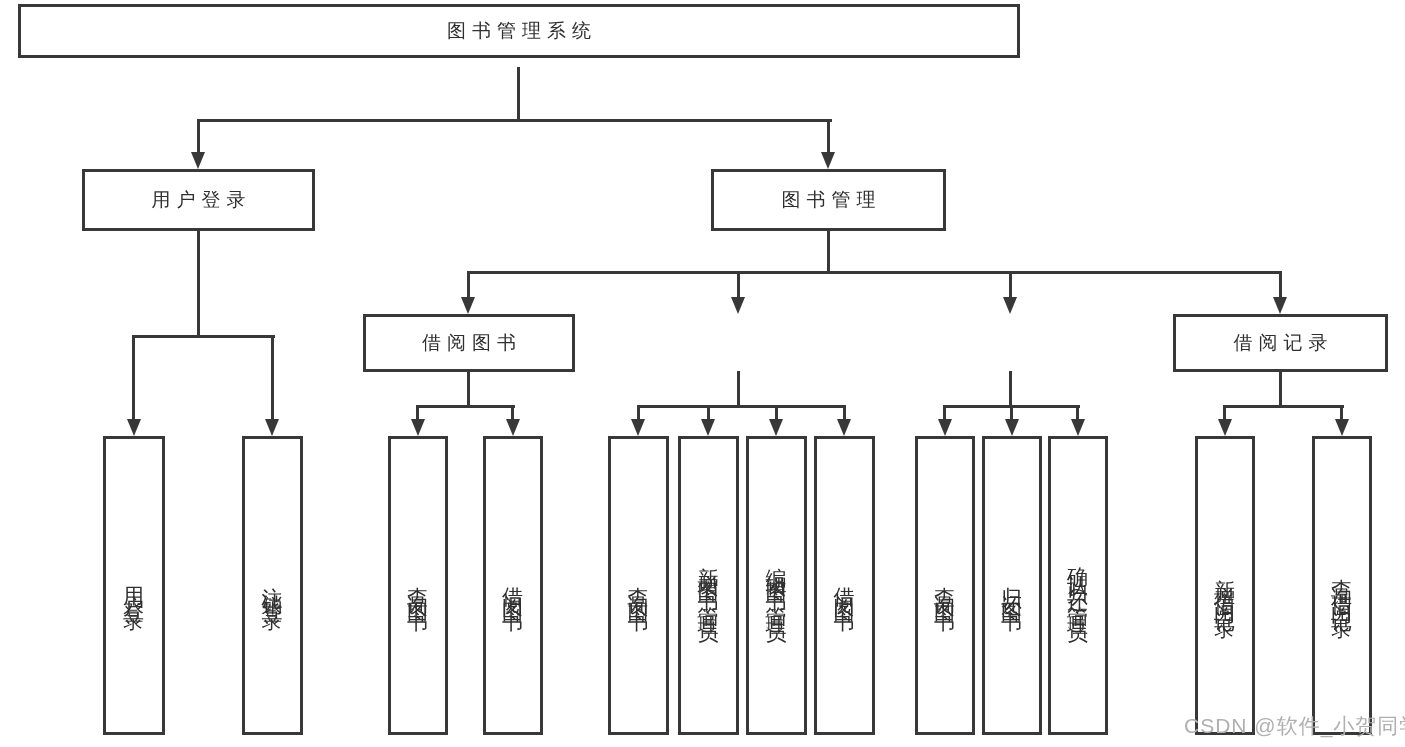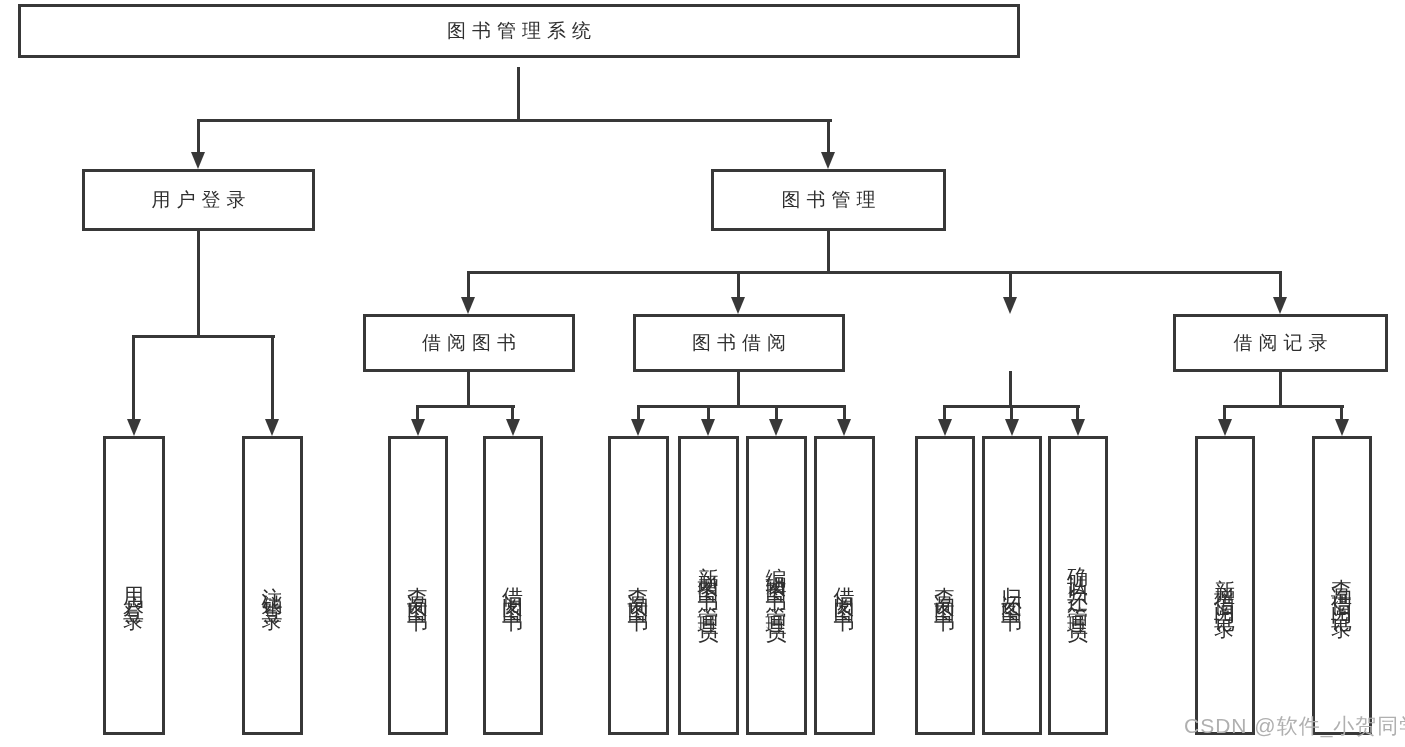--- a/index.html
+++ b/index.html
@@ -96,23 +96,20 @@
   <div class="vline" style="left:737px;top:271px;height:28px;"></div>
   <div class="arrow" style="left:731px;top:297px;"></div>
   <div class="vline" style="left:1009px;top:271px;height:28px;"></div>
   <div class="arrow" style="left:1003px;top:297px;"></div>
   <div class="vline" style="left:1279px;top:271px;height:28px;"></div>
   <div class="arrow" style="left:1273px;top:297px;"></div>
 
   <div class="box" style="left:363px;top:314px;width:212px;height:58px;">
     <span class="hlabel">借阅图书</span>
   </div>
-  <div class="box" style="left:633px;top:314px;width:212px;height:58px;">
-    <span class="hlabel">图书借阅</span>
-  </div>
   <div class="box" style="left:1173px;top:314px;width:215px;height:58px;">
     <span class="hlabel">借阅记录</span>
   </div>
 
   <div class="vline" style="left:467px;top:371px;height:37px;"></div>
   <div class="hline" style="left:416px;top:405px;width:99px;"></div>
   <div class="vline" style="left:416px;top:405px;height:17px;"></div>
   <div class="arrow" style="left:411px;top:419px;"></div>
   <div class="vline" style="left:511px;top:405px;height:17px;"></div>
   <div class="arrow" style="left:506px;top:419px;"></div>

